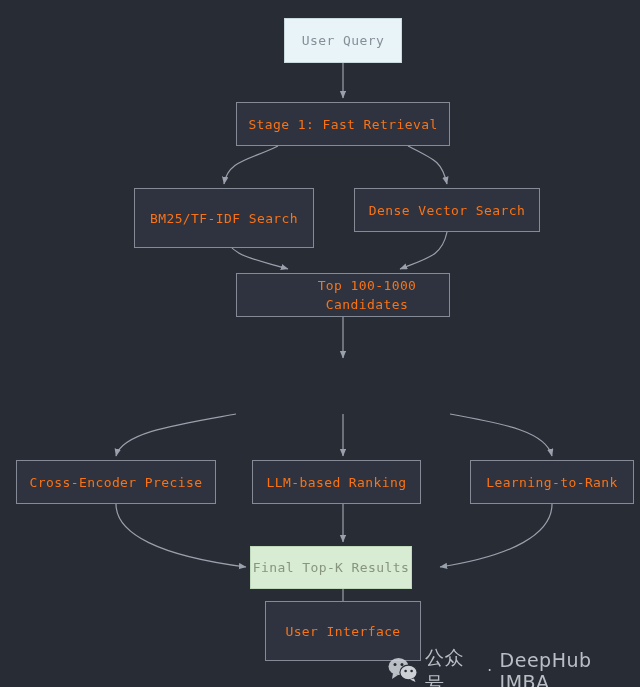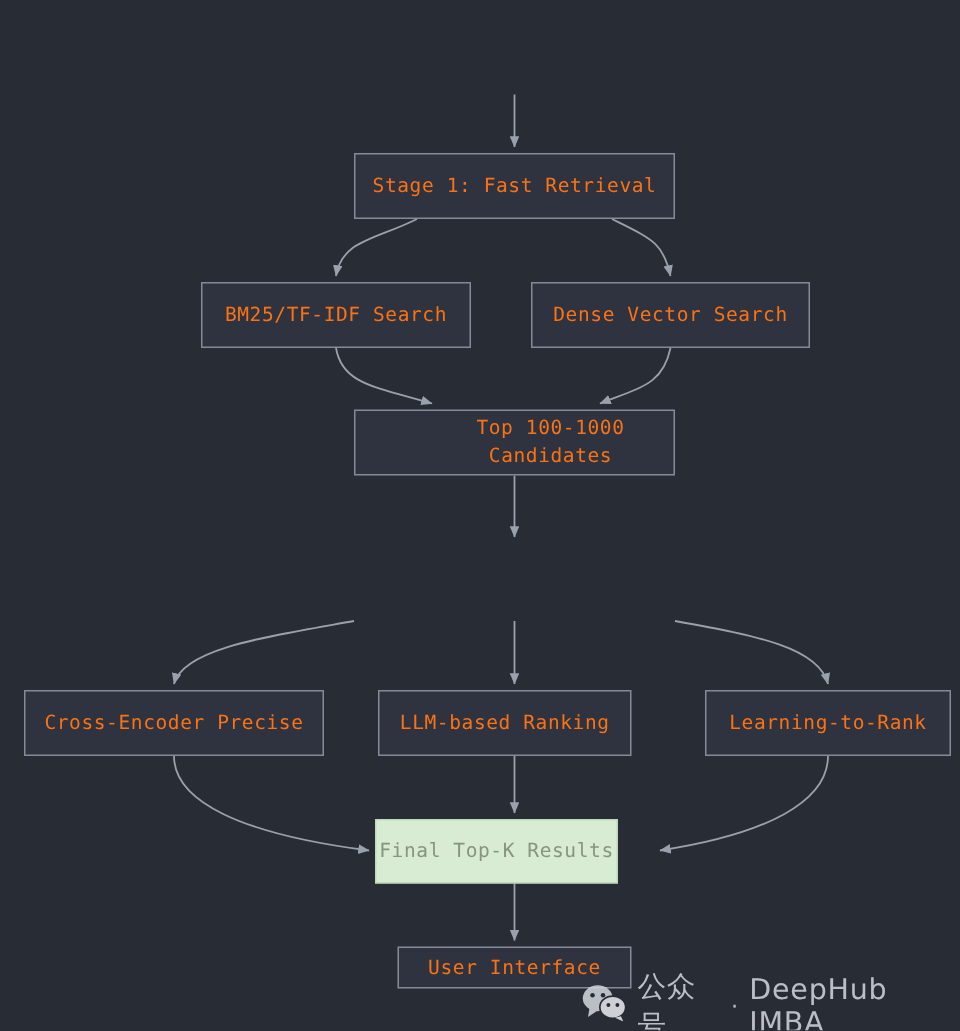--- a/index.html
+++ b/index.html
@@ -105,39 +105,40 @@
       <path d="M116,504 C116,534 160,556 246,567"></path>
 
       <path d="M343,504 L343,542"></path>
 
       <path d="M552,504 C552,534 512,556 440,567"></path>
 
       <path d="M343,589 L343,627"></path>
     </g>
   </svg>
 
+  <div class="node light-cyan" style="left:284px;top:18px;width:118px;height:45px;">User Query</div>
 
   <div class="node dark" style="left:236px;top:102px;width:214px;height:44px;">Stage 1: Fast Retrieval</div>
 
-  <div class="node dark" style="left:134px;top:188px;width:180px;height:44px;">BM25/TF-IDF Search</div>
+  <div class="node dark" style="left:134px;top:188px;width:180px;height:60px;">BM25/TF-IDF Search</div>
 
   <div class="node dark" style="left:354px;top:188px;width:186px;height:44px;">Dense Vector Search</div>
 
   <div class="node dark" style="left:236px;top:273px;width:214px;height:44px;padding-left:48px;">Top 100-1000 Candidates</div>
 
 
   <div class="node dark" style="left:16px;top:460px;width:200px;height:44px;">Cross-Encoder Precise</div>
 
   <div class="node dark" style="left:252px;top:460px;width:169px;height:44px;">LLM-based Ranking</div>
 
   <div class="node dark" style="left:470px;top:460px;width:164px;height:44px;">Learning-to-Rank</div>
 
   <div class="node green" style="left:250px;top:546px;width:162px;height:43px;">Final Top-K Results</div>
 
-  <div class="node dark" style="left:265px;top:631px;width:156px;height:28px;">User Interface</div>
+  <div class="node dark" style="left:265px;top:601px;width:156px;height:60px;">User Interface</div>
 
   <div class="watermark" style="left:388px;top:645px;">
     <span class="wechat-icon">
       <svg width="30" height="25" viewBox="0 0 30 25">
         <ellipse cx="10.5" cy="9.5" rx="10" ry="8.6" fill="#cfd3d9"></ellipse>
         <path d="M5,16 L4,22 L10,18 z" fill="#cfd3d9"></path>
         <circle cx="7" cy="7.5" r="1.5" fill="#282c35"></circle>
         <circle cx="14" cy="7.5" r="1.5" fill="#282c35"></circle>
         <ellipse cx="20.5" cy="15.5" rx="8.6" ry="7.4" fill="#e4e7eb" stroke="#282c35" stroke-width="1.1"></ellipse>
         <path d="M26,21.5 L27.5,25 L22,22.5 z" fill="#e4e7eb"></path>

